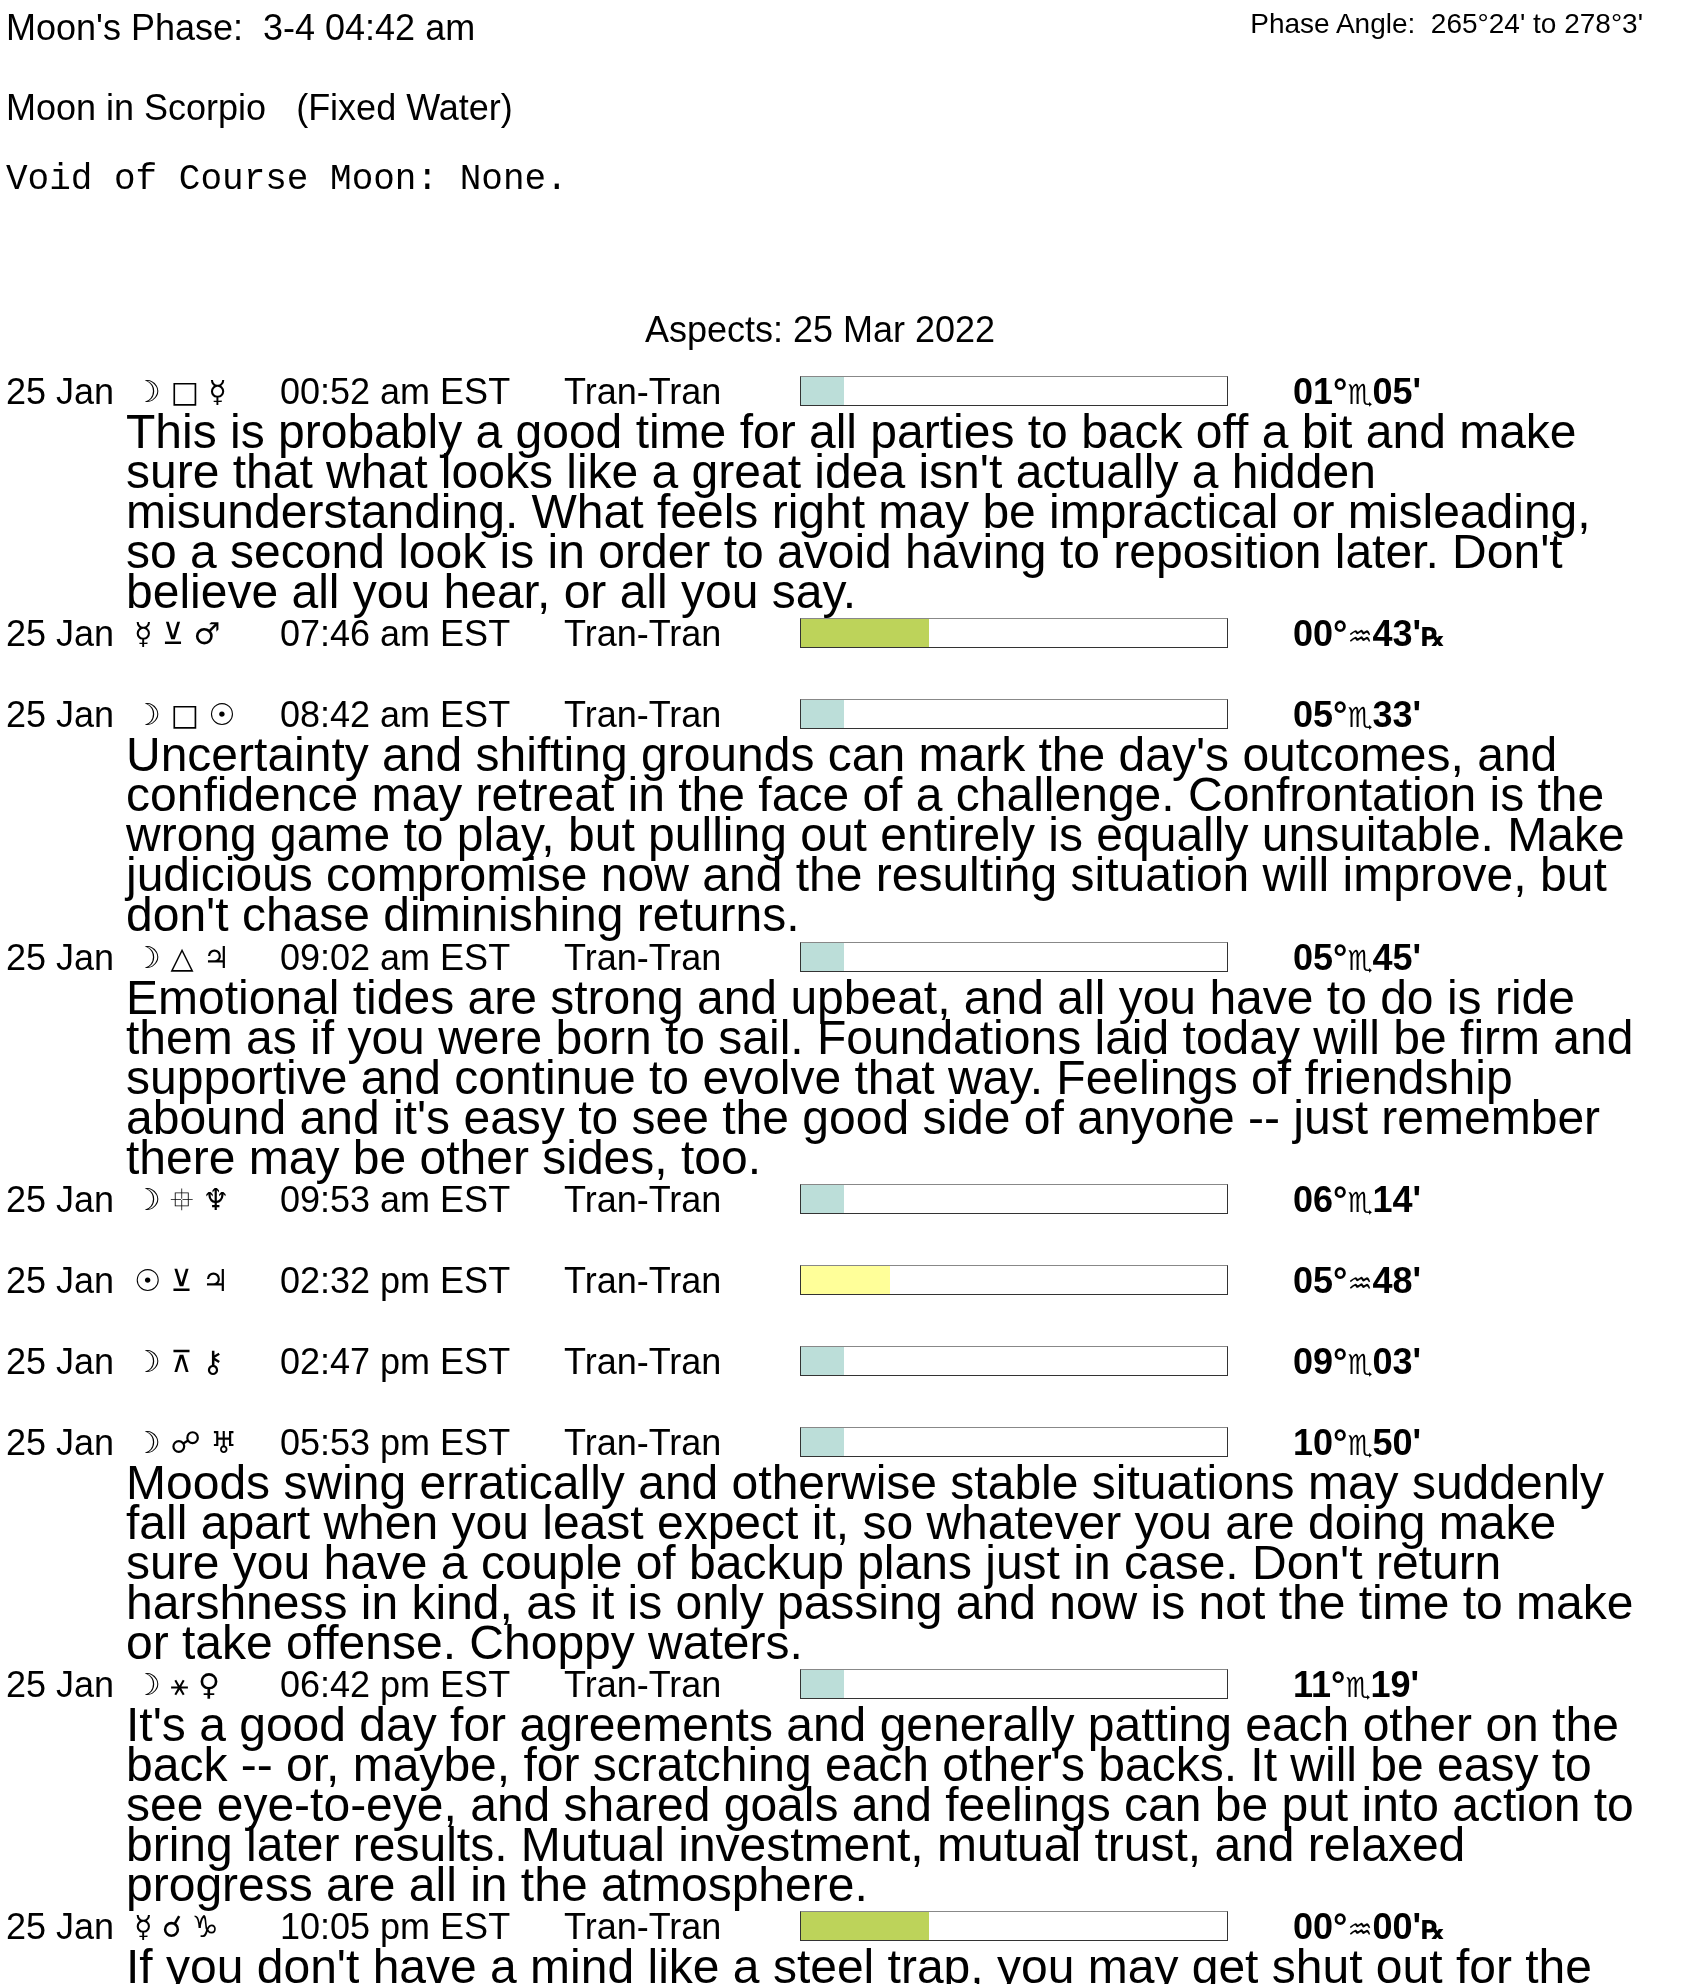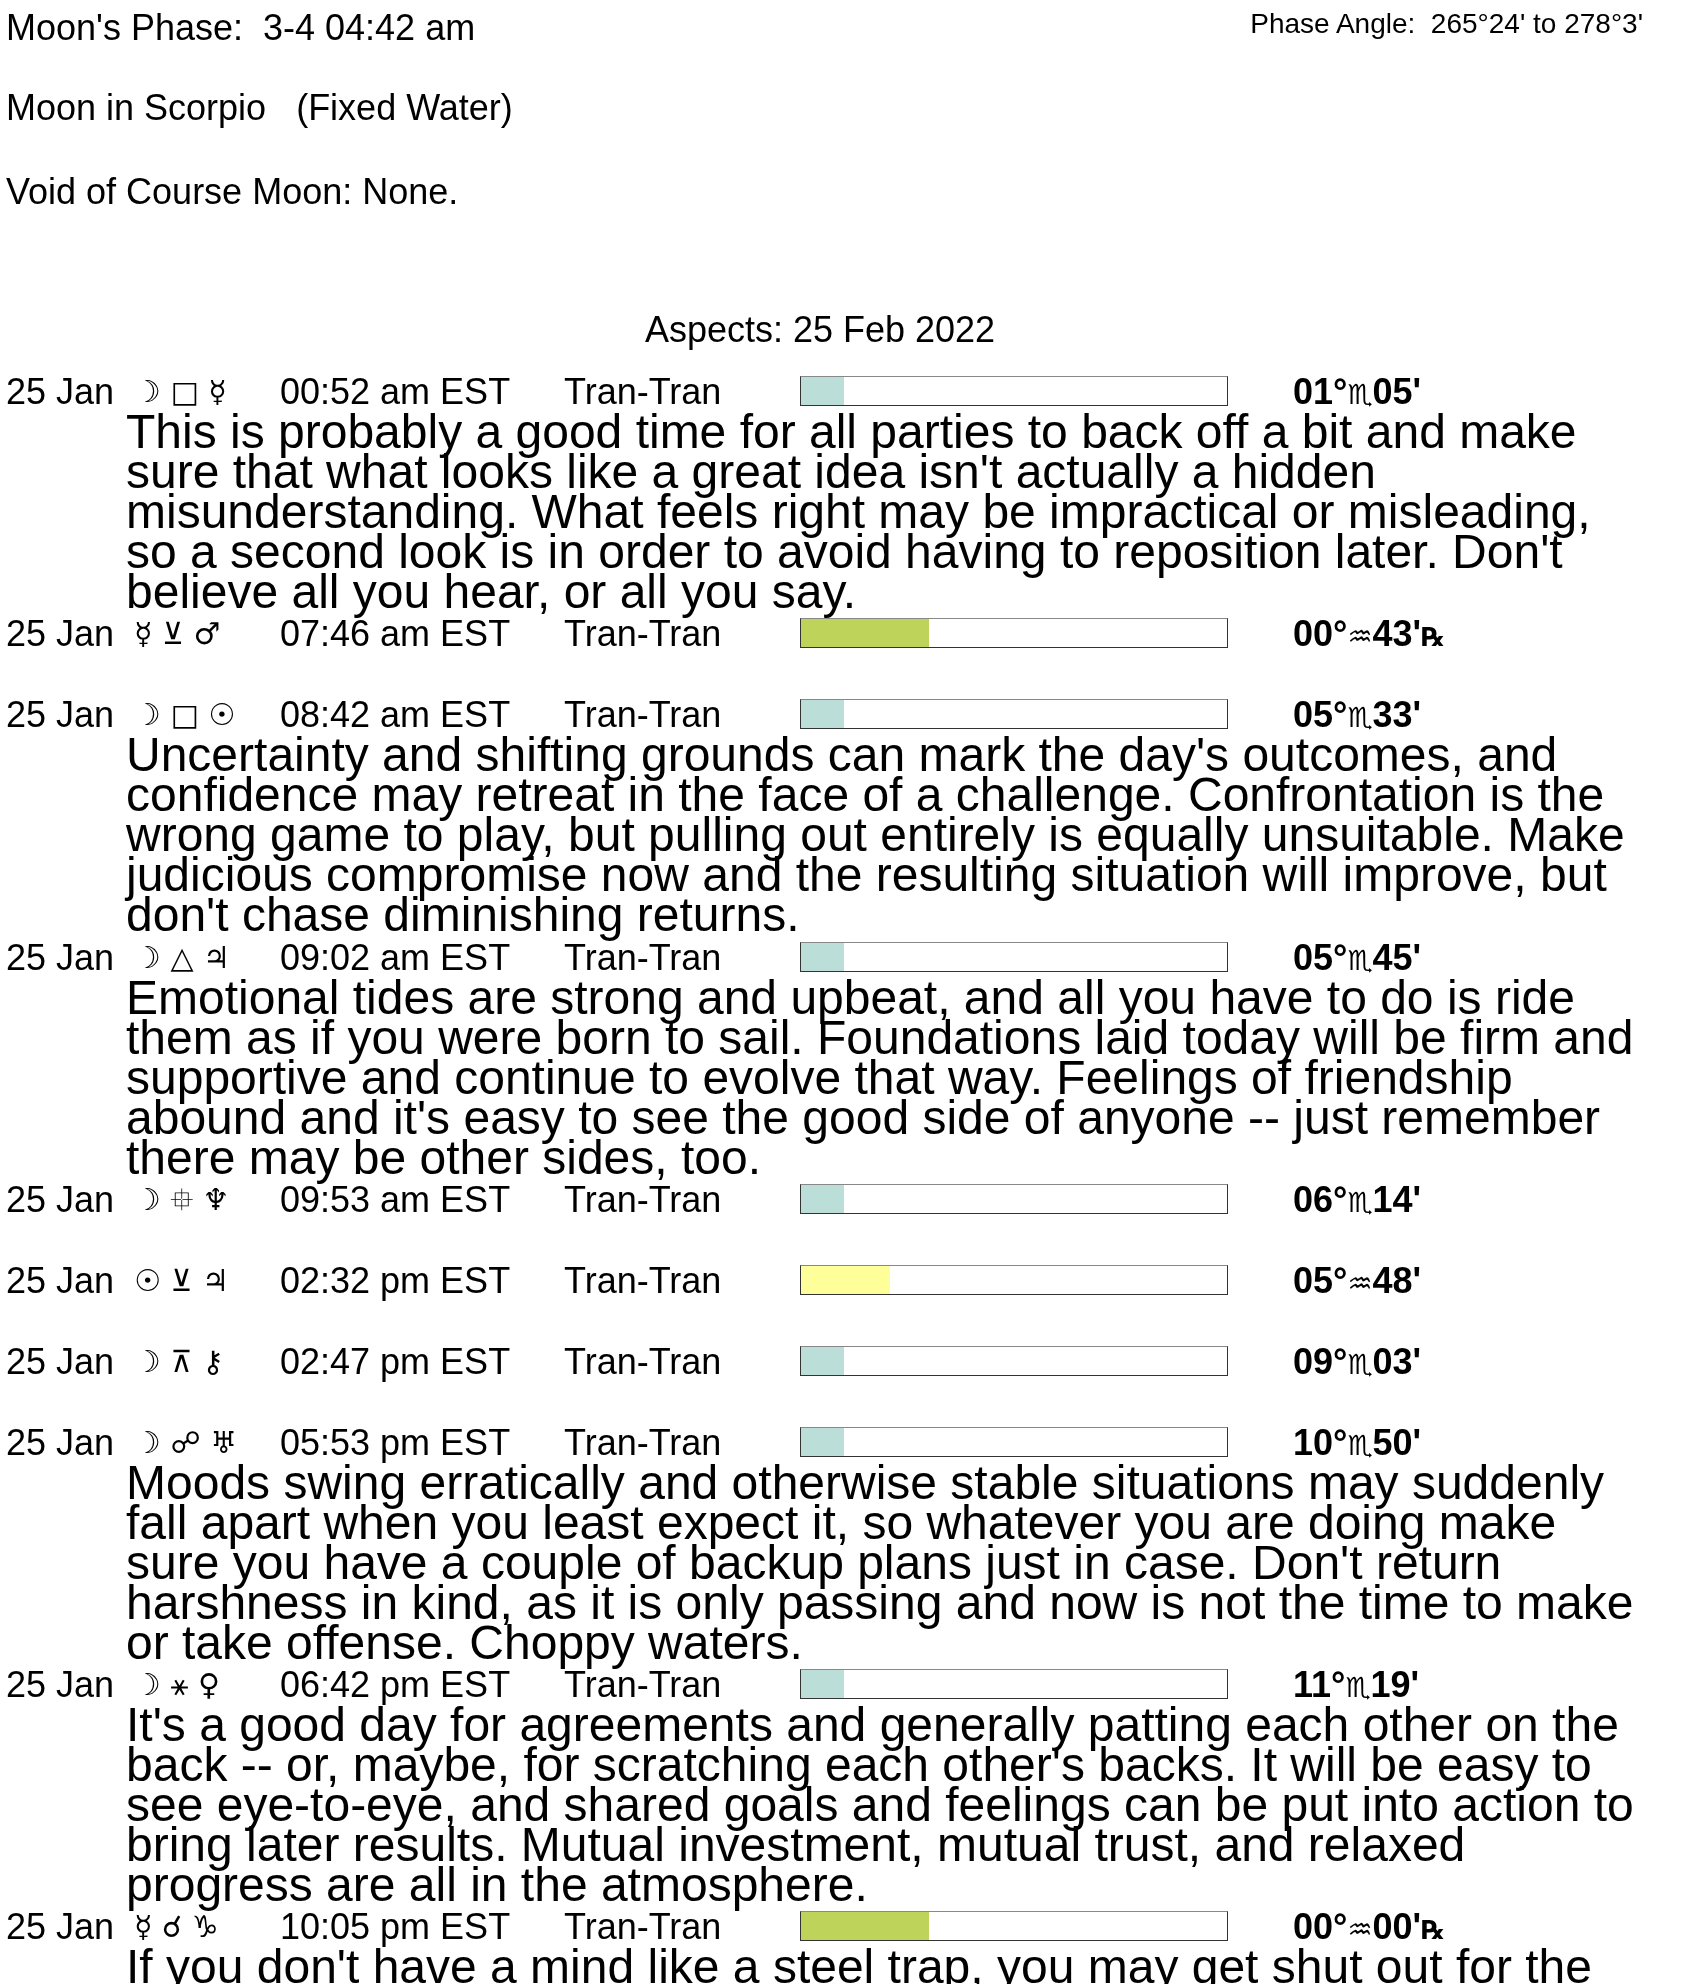--- a/index.html
+++ b/index.html
@@ -27,23 +27,23 @@
   .desc {
     margin-left:126px; width:1520px; font-size:48px; line-height:40px; margin-top:-2px;
   }
 </style>
 </head>
 <body>
 
 <div class="hdr" style="top:8px;">Moon's Phase:  3-4 04:42 am</div>
 <div class="phase-angle">Phase Angle:  265°24' to 278°3'</div>
 <div class="hdr" style="top:88px;">Moon in Scorpio   (Fixed Water)</div>
-<div class="hdr" style="top:172px;">Void of Course Moon: None.</div>
+<div class="hdr" style="top:160px;font-family:Liberation Mono, monospace;">Void of Course Moon: None.</div>
 
-<div class="aspects-title">Aspects: 25 Feb 2022</div>
+<div class="aspects-title">Aspects: 25 Mar 2022</div>
 
 <div id="aspect-list">
     <div class="entry" style="top: 370px;">
       <div class="row"><span class="c-date">25 Jan</span><span class="c-glyphs">☽ □ ☿</span><span class="c-time">00:52 am EST</span><span class="c-type">Tran-Tran</span><div class="bar"><div class="bar-fill" style="width: 10%; background: rgb(188, 222, 217);"></div></div><span class="c-pos"><span style="position:static">01°</span><span style="position:static" class="sign">♏</span><span style="position:static">05'</span><span style="position:static;font-size:26px"></span></span></div>
       <div class="desc">This is probably a good time for all parties to back off a bit and make sure that what looks like a great idea isn't actually a hidden misunderstanding. What feels right may be impractical or misleading, so a second look is in order to avoid having to reposition later. Don't believe all you hear, or all you say.</div>
     </div>
     <div class="entry" style="top: 612px;">
       <div class="row"><span class="c-date">25 Jan</span><span class="c-glyphs">☿ ⊻ ♂</span><span class="c-time">07:46 am EST</span><span class="c-type">Tran-Tran</span><div class="bar"><div class="bar-fill" style="width: 30%; background: rgb(189, 211, 90);"></div></div><span class="c-pos"><span style="position:static">00°</span><span style="position:static" class="sign">♒</span><span style="position:static">43'</span><span style="position:static;font-size:26px">℞</span></span></div>
     </div>
     <div class="entry" style="top: 693px;">

